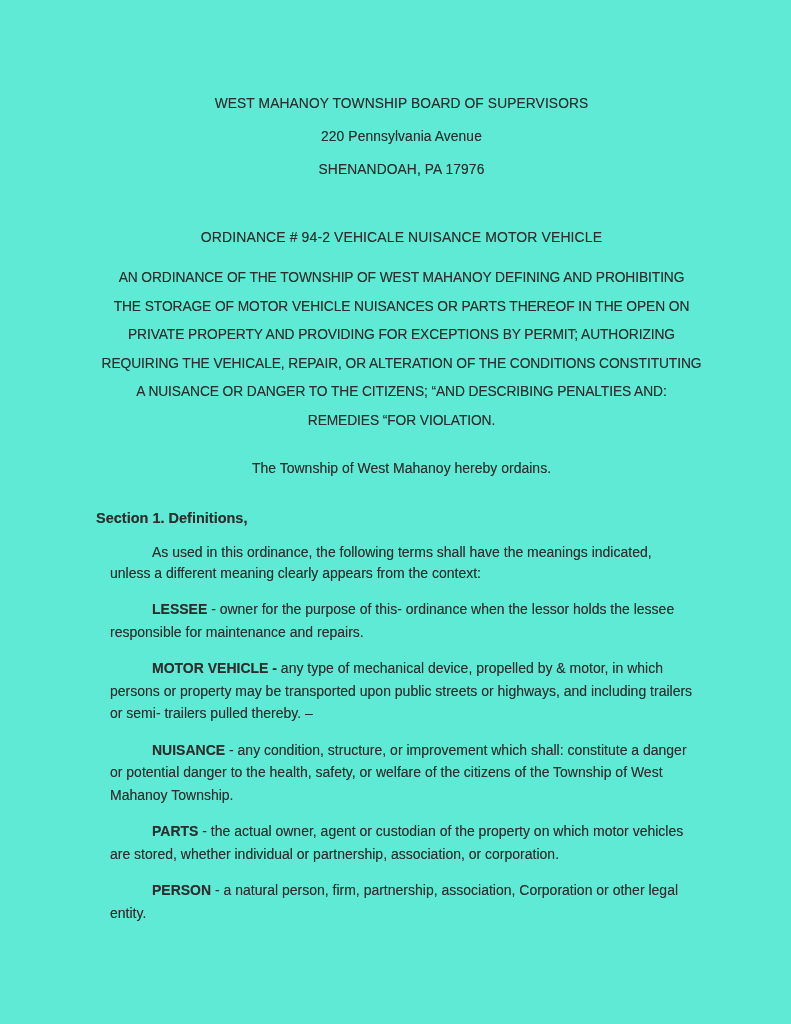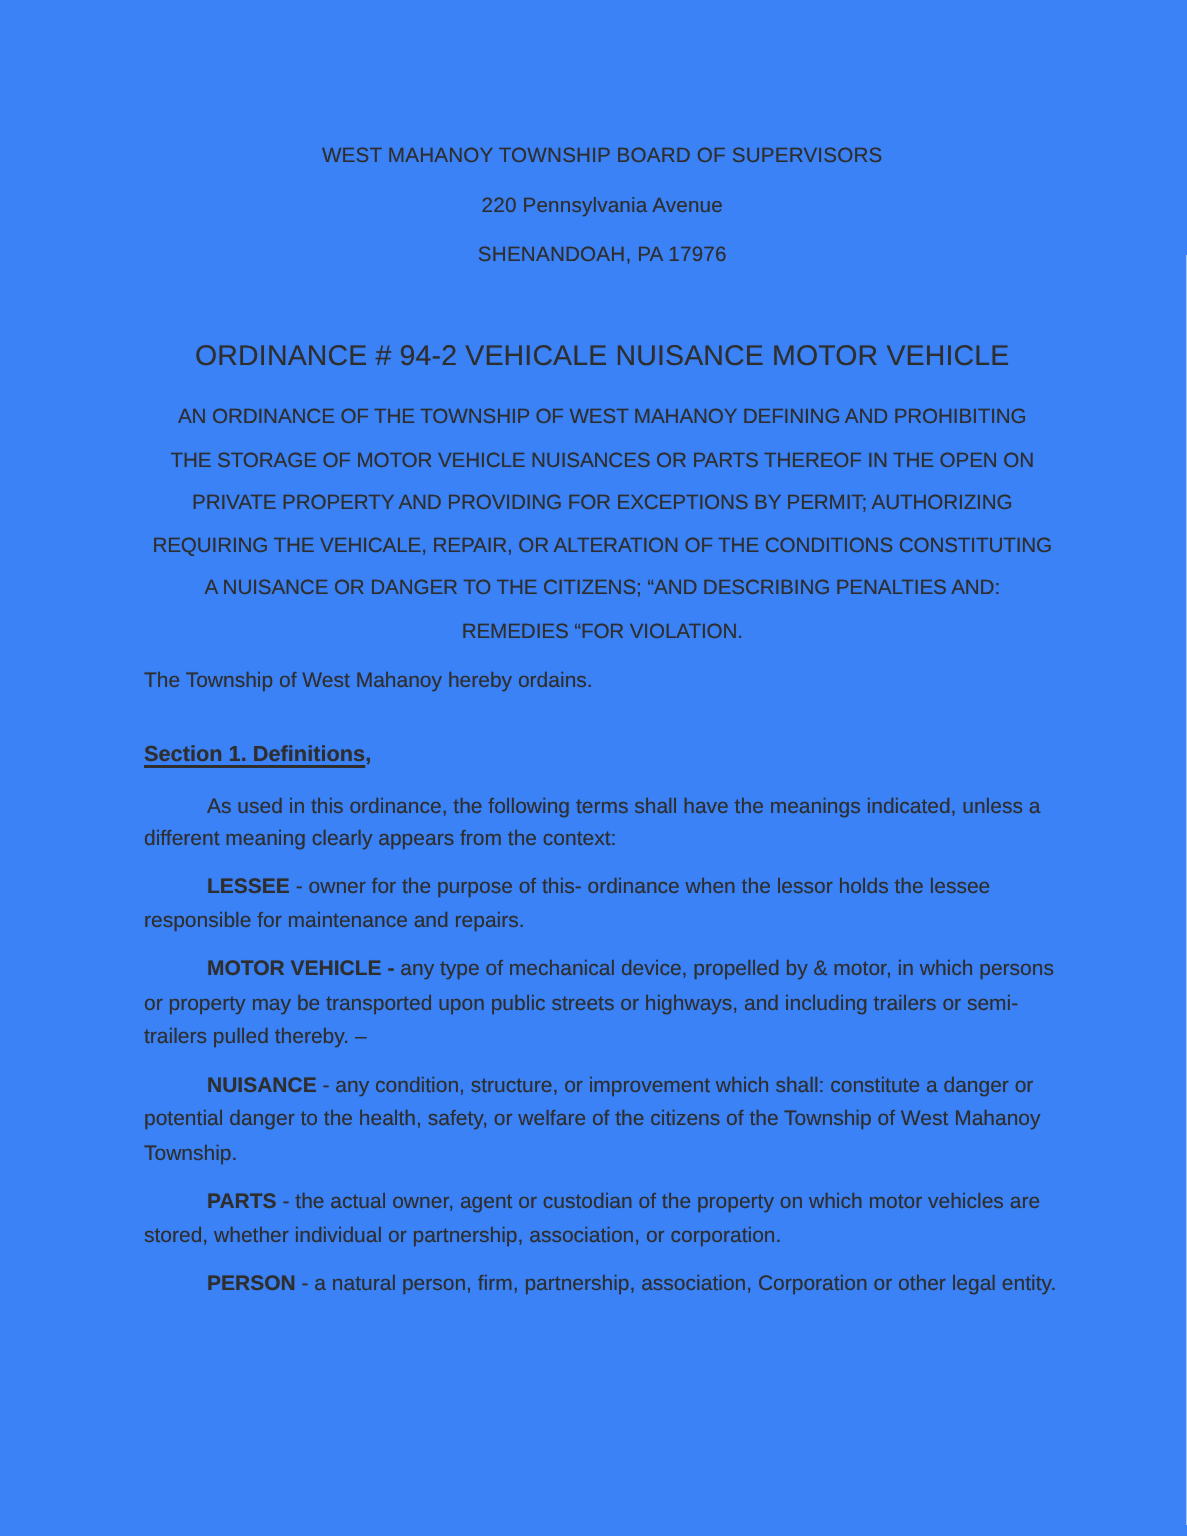--- a/index.html
+++ b/index.html
@@ -5,69 +5,69 @@
   html, body {
     margin: 0;
     padding: 0;
     background: #ffffff;
   }
   .page {
     position: relative;
     width: 791px;
     height: 1024px;
     box-sizing: border-box;
-    background: #3b82f6;
+    background: #5eead4;
     color: #2e2e2e;
     font-family: "Liberation Sans", sans-serif;
     padding: 94px 84px 0 96px;
     overflow: hidden;
     text-shadow: 0 0 0.5px rgba(46,46,46,0.45);
   }
   .doc-header { text-align: center; }
   .doc-header .hline {
     font-size: 13.8px;
     line-height: 19px;
     margin-bottom: 14px;
     letter-spacing: 0.1px;
     white-space: nowrap;
   }
   .doc-title {
     text-align: center;
-    font-size: 19px;
+    font-size: 14px;
     line-height: 19px;
     margin-top: 49px;
     letter-spacing: 0.1px;
     white-space: nowrap;
   }
   .preamble { margin-top: 17px; text-align: center; }
   .preamble .pline {
     font-size: 13.8px;
     line-height: 28.5px;
     letter-spacing: -0.1px;
     white-space: nowrap;
   }
   .ordains {
-    margin: 9px 0 0 0;
+    margin: 24px 0 0 0;
+    text-align: center;
     font-size: 14px;
     line-height: 19px;
   }
   .sec-heading {
     margin: 30px 0 0 0;
     font-size: 14.5px;
     font-weight: bold;
     line-height: 20px;
   }
   .sec-heading .sec-underline {
-    text-decoration: underline;
     text-decoration-thickness: 1.5px;
     text-underline-offset: 3px;
     text-align: center;
   }
   .para {
-    margin: 0;
+    margin: 14px;
     font-size: 14px;
   }
   .intro {
     margin-top: 14px;
     line-height: 21px;
     text-indent: 42px;
   }
   .def {
     margin-top: 10px;
     line-height: 22.5px;

